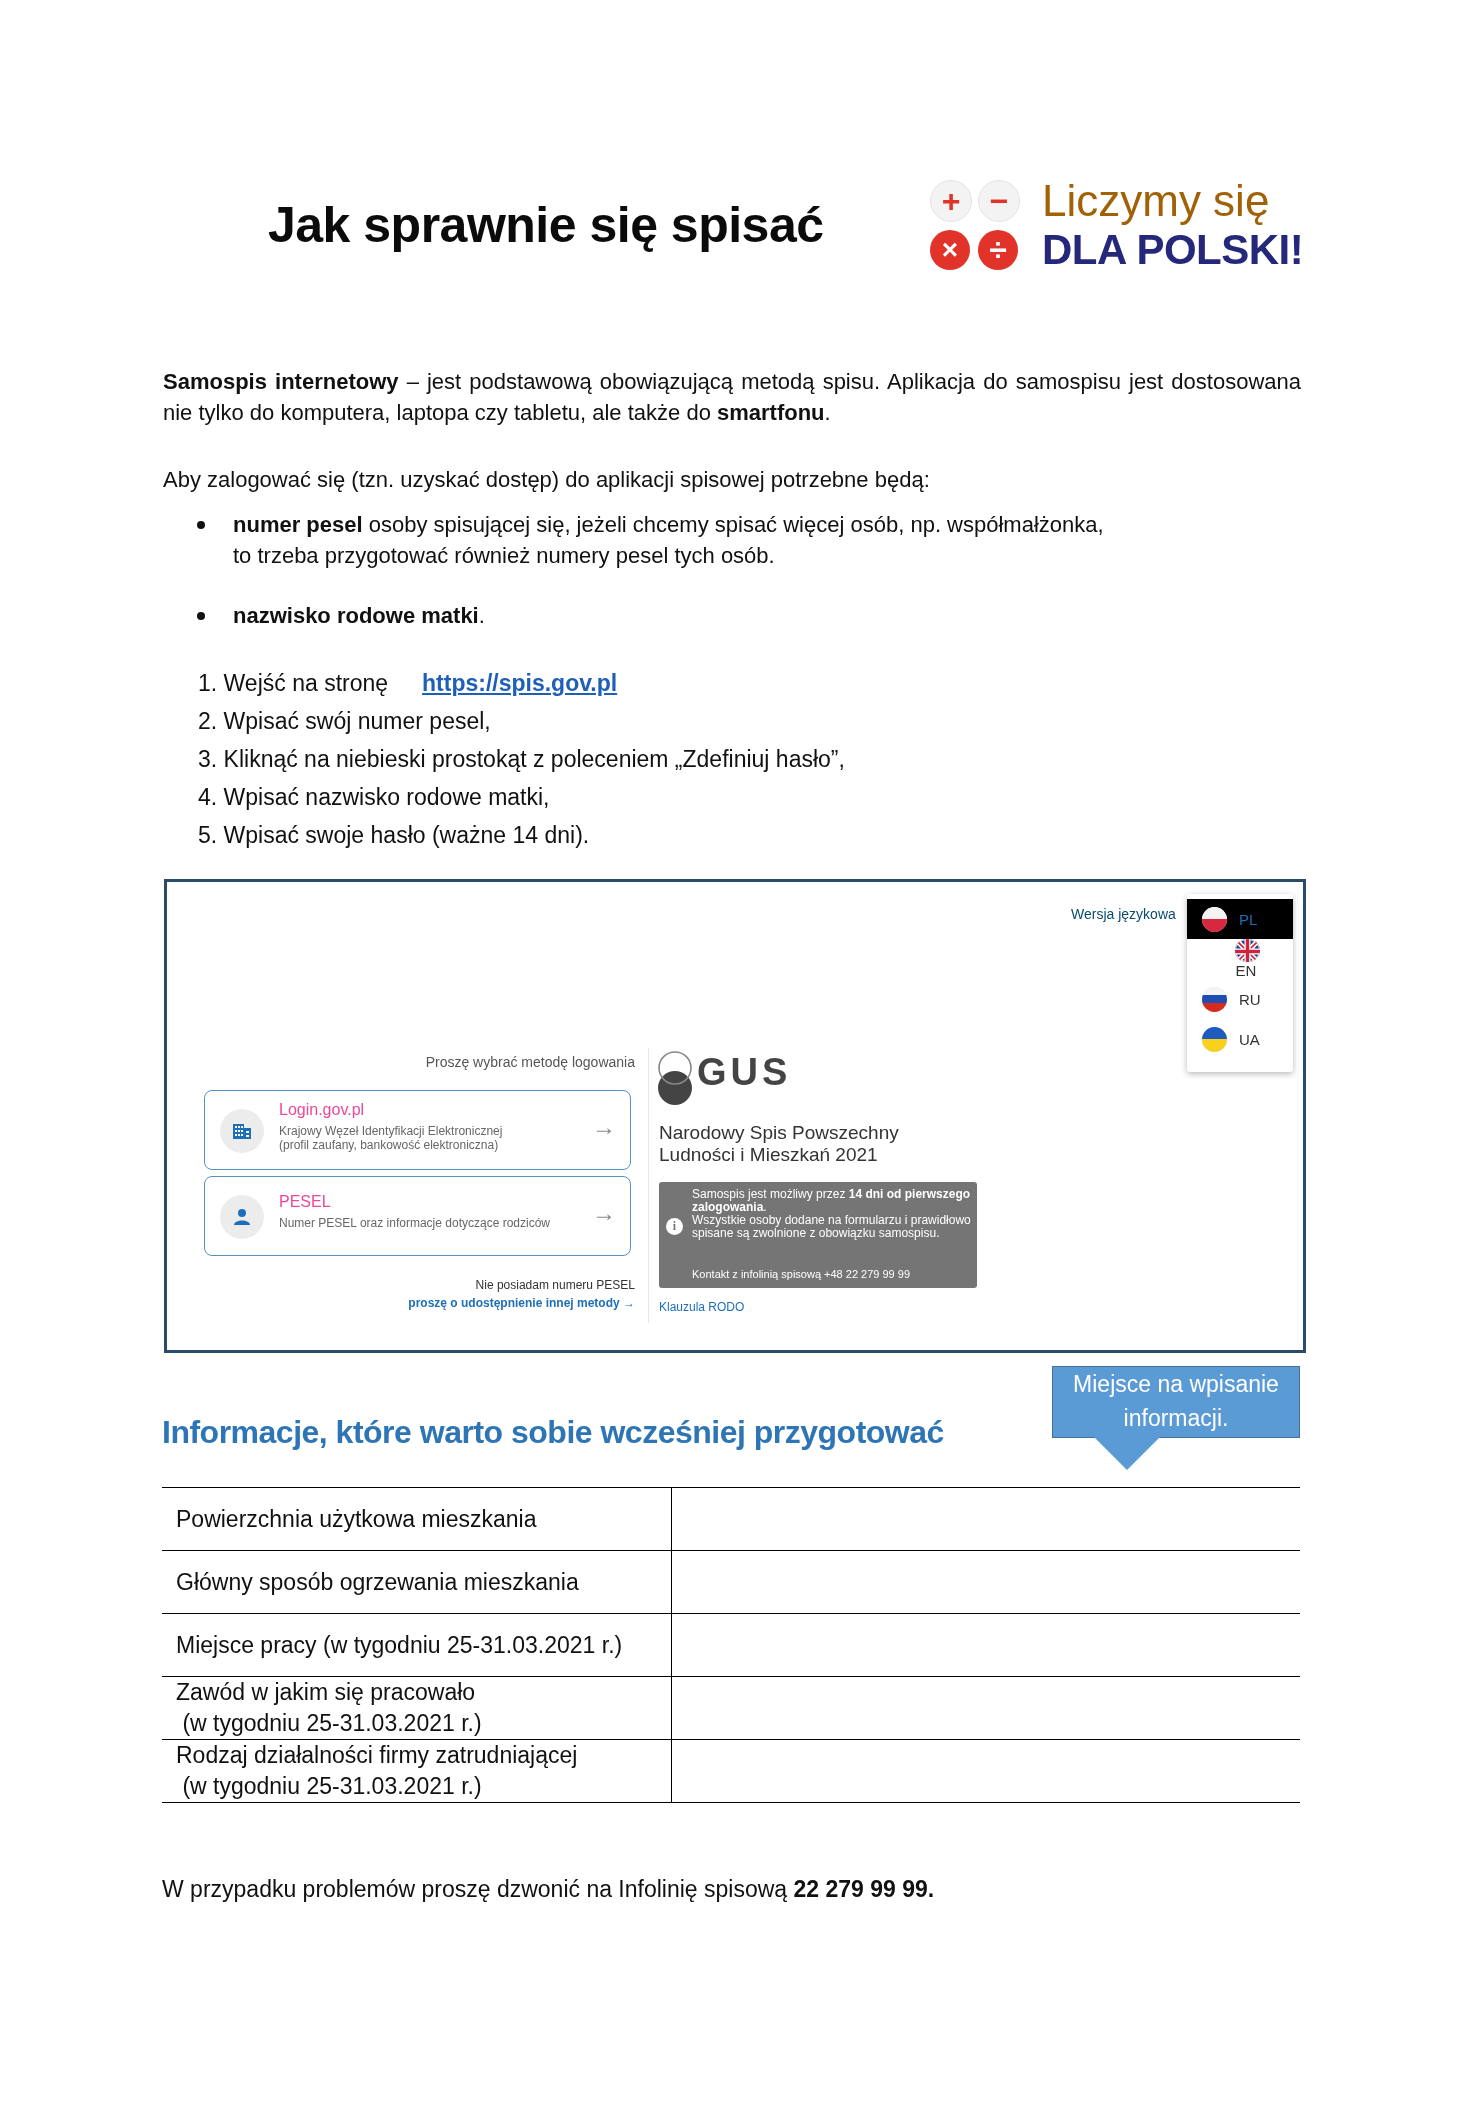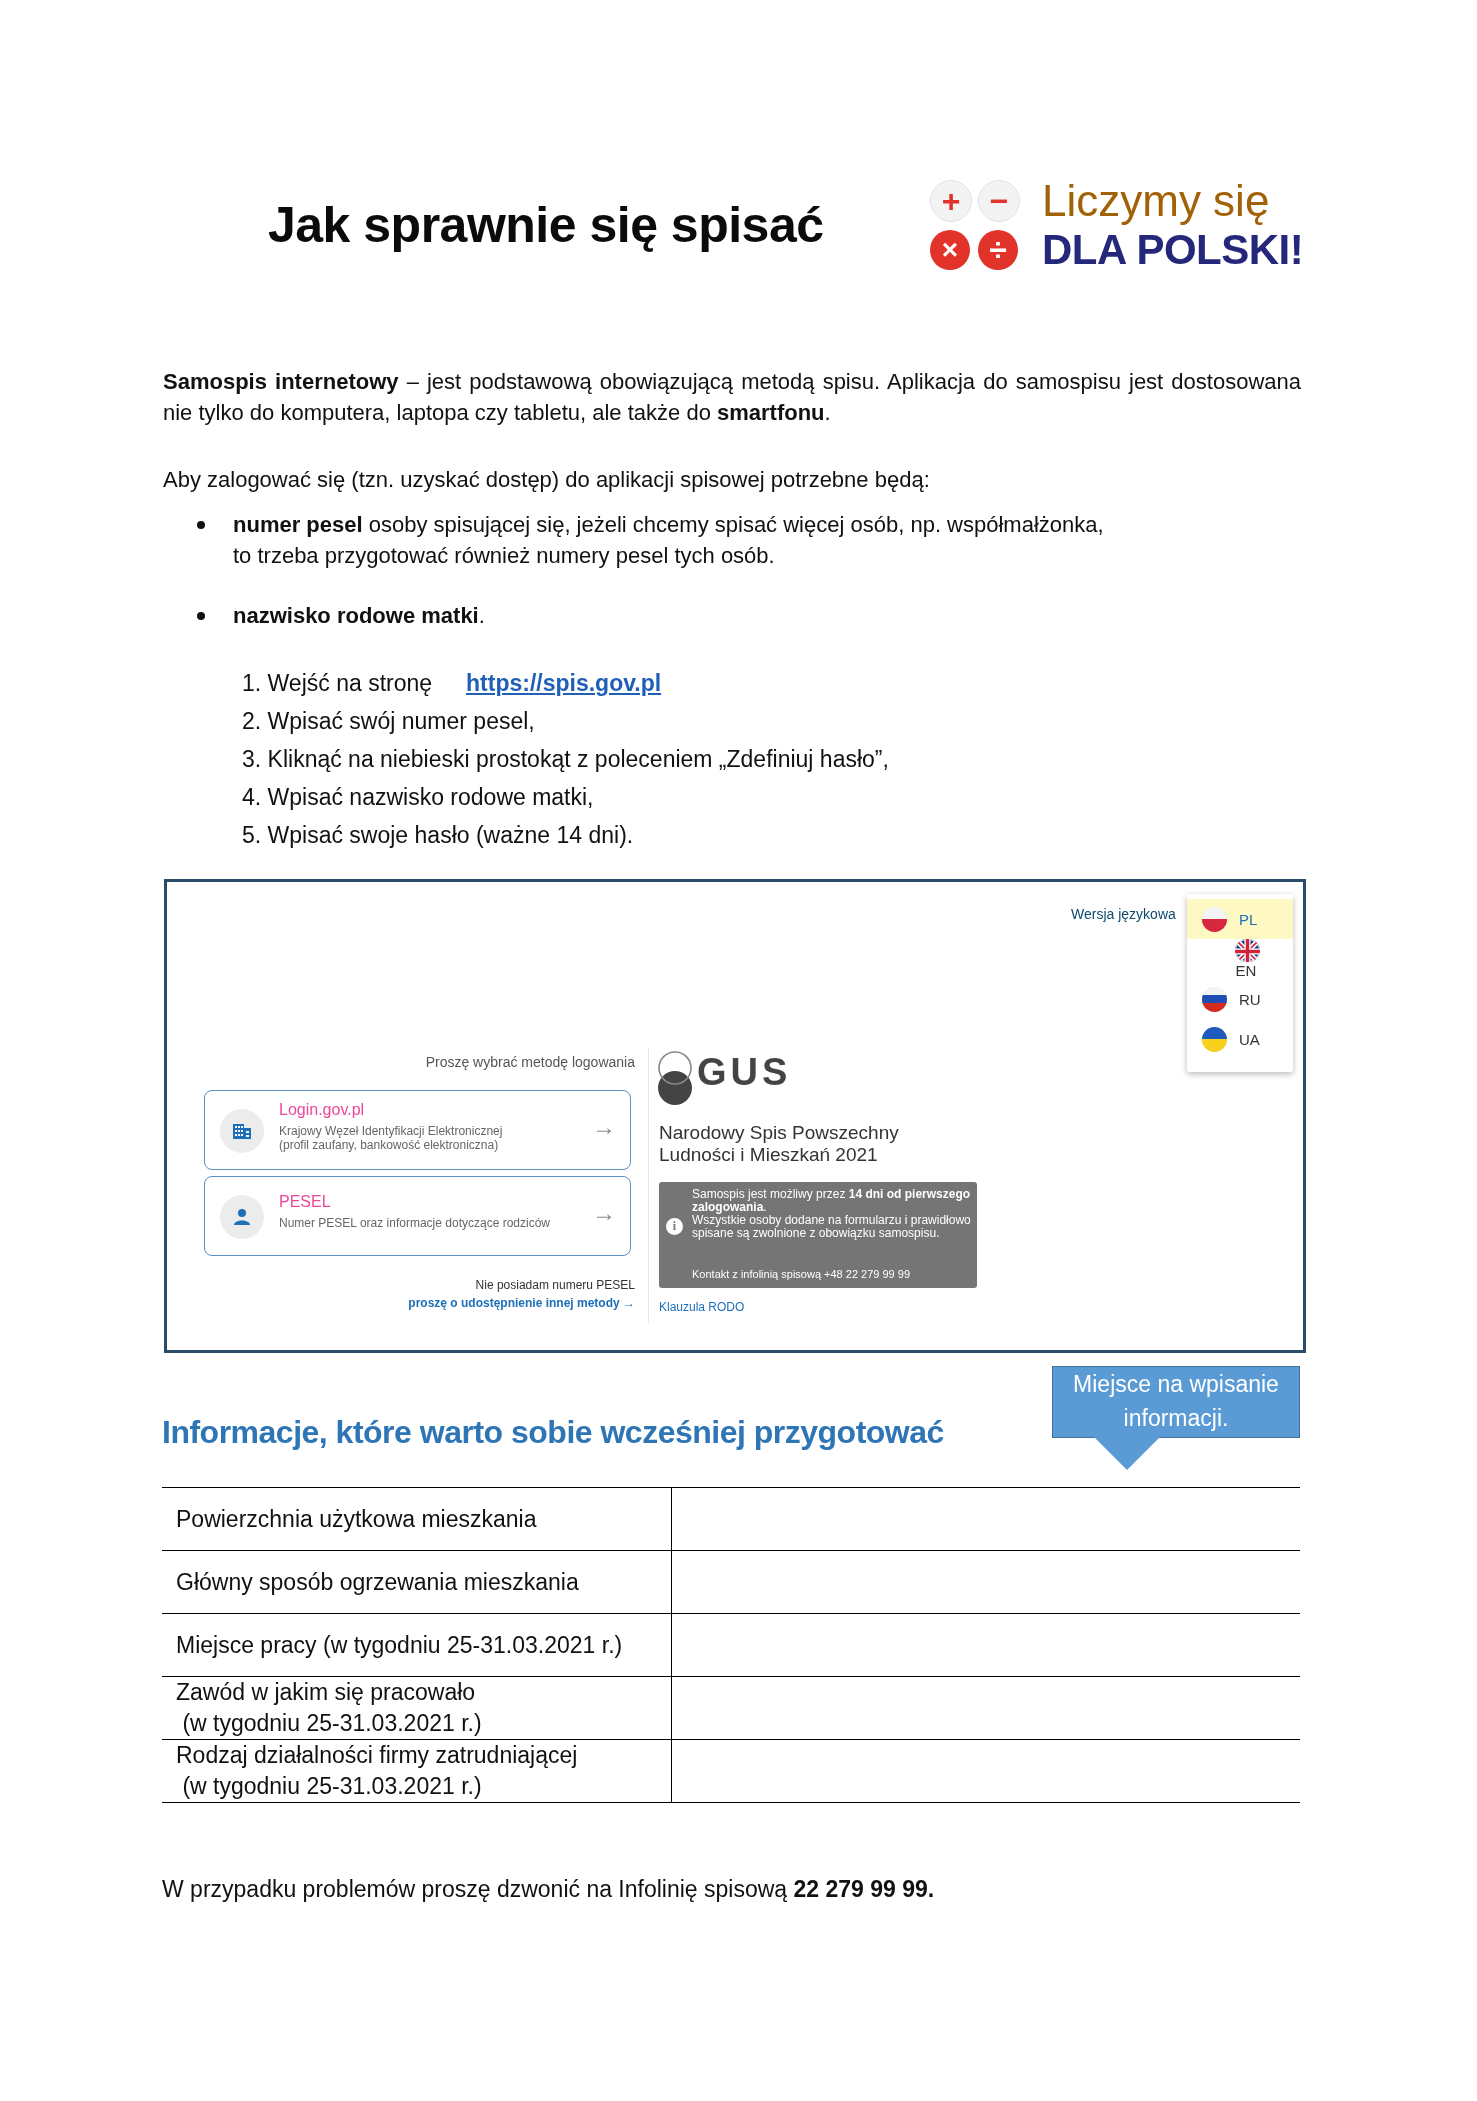--- a/index.html
+++ b/index.html
@@ -23,32 +23,32 @@
   
   .txt { font-size:22px; line-height:31px; color:#111; }
   #intro { left:163px; top:366px; width:1138px; text-align:justify; }
   #intro-para2 { left:163px; top:464px; }
   .bullet { left:197px; }
   .bullet-dot { position:absolute; left:0; top:12px; width:8px; height:8px; border-radius:50%; background:#111; }
   .bullet-text { position:absolute; left:36px; top:0; white-space:nowrap; }
   #b1 { top:509px; }
   #b2 { top:600px; }
 
-  .step { left:198px; white-space:nowrap; font-size:23px;margin-left:44px; }
+  .step { left:198px; white-space:nowrap; font-size:23px; }
   #s1 { top:668px; } #s2 { top:706px; } #s3 { top:744px; } #s4 { top:782px; } #s5 { top:820px; }
   .link { color:#1f5fb7; font-weight:bold; text-decoration:underline; margin-left:34px; }
 
   
   #frame { left:164px; top:879px; width:1142px; height:474px; border:3px solid #2b4b6a; box-sizing:border-box; background:#fff; }
   .fr { position:absolute; }
   #lang-label { left:904px; top:24px; font-size:14px; color:#0c4a6e; }
   #lang-menu { left:1020px; top:12px; width:106px; height:178px; background:#fff; border-radius:3px;
                box-shadow:0 2px 6px rgba(0,0,0,0.28); }
   .lang-item { position:absolute; left:0; width:106px; height:40px; display:flex; align-items:center; }
-  .lang-item.sel { background:#fef9c3; }
+  .lang-item.sel { background:#000000; }
   .flag { width:25px; height:25px; border-radius:50%; margin-left:15px; overflow:hidden; position:relative; box-shadow:0 0 0 1px #ddd inset; }
   .lang-code { margin-left:12px; font-size:15px; color:#333; }
   .lang-item.sel .lang-code { color:#1d6fb8; }
 
   #divider { left:481px; top:166px; width:1px; height:275px; background:#e6e6e6; }
   #choose-label { left:178px; top:172px; width:290px; text-align:right; font-size:14px; color:#555; }
   .login-card { position:absolute; left:37px; width:425px; border:1px solid #5b8fbf; border-radius:8px; background:#fff; }
   #card-login { top:208px; height:78px; }
   #card-pesel { top:294px; height:78px; }
   .card-icon { position:absolute; left:15px; top:18px; width:44px; height:44px; border-radius:50%; background:#ececec;

